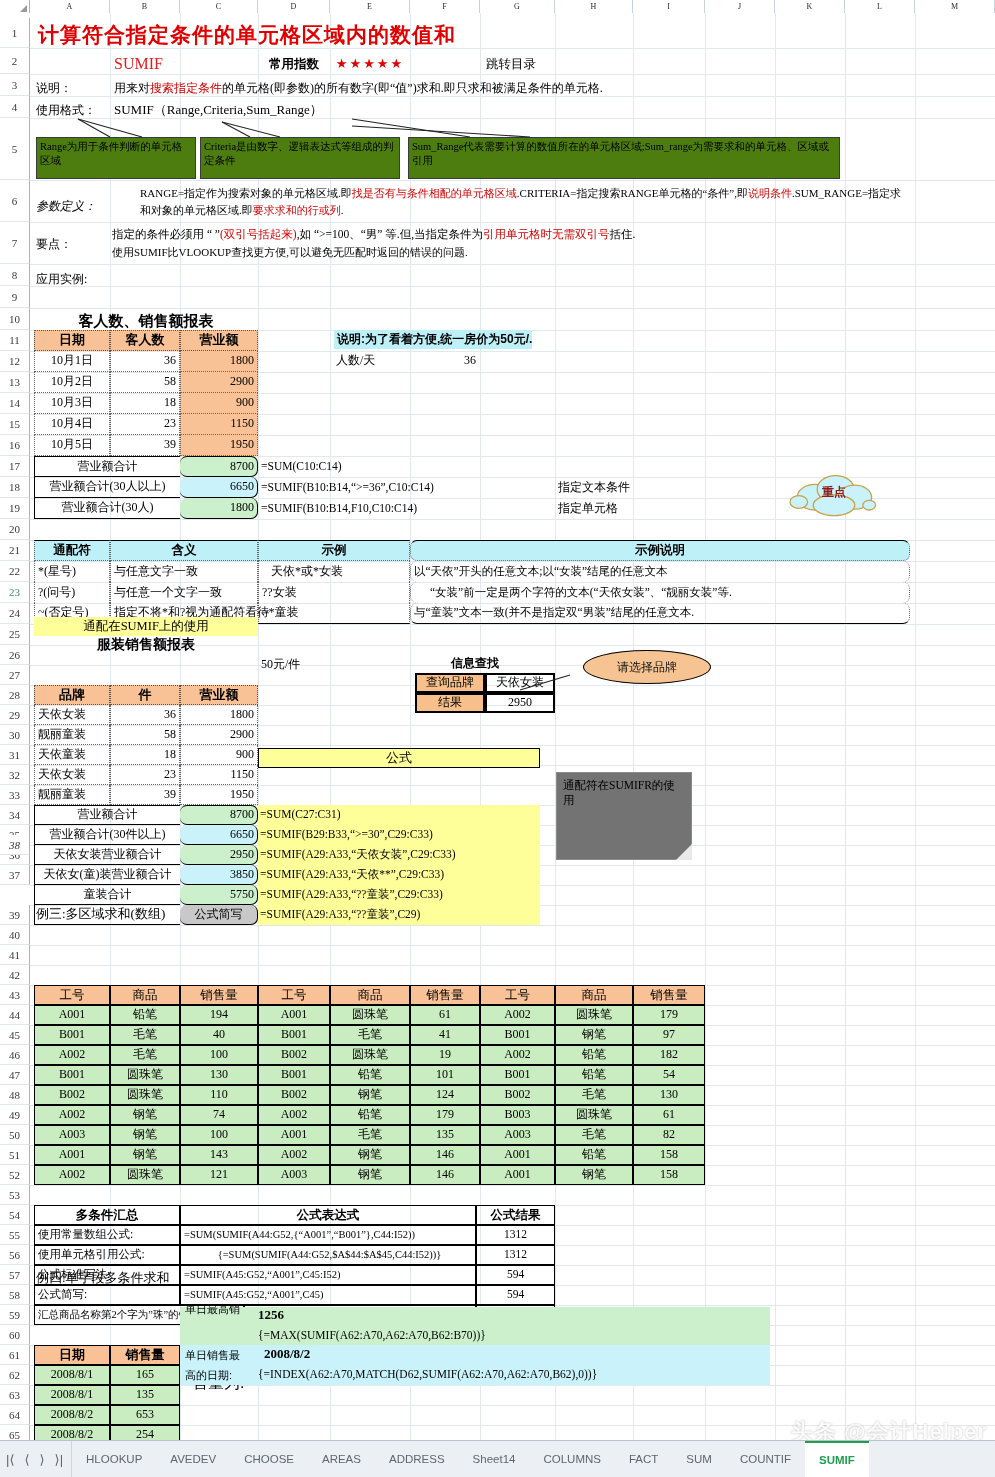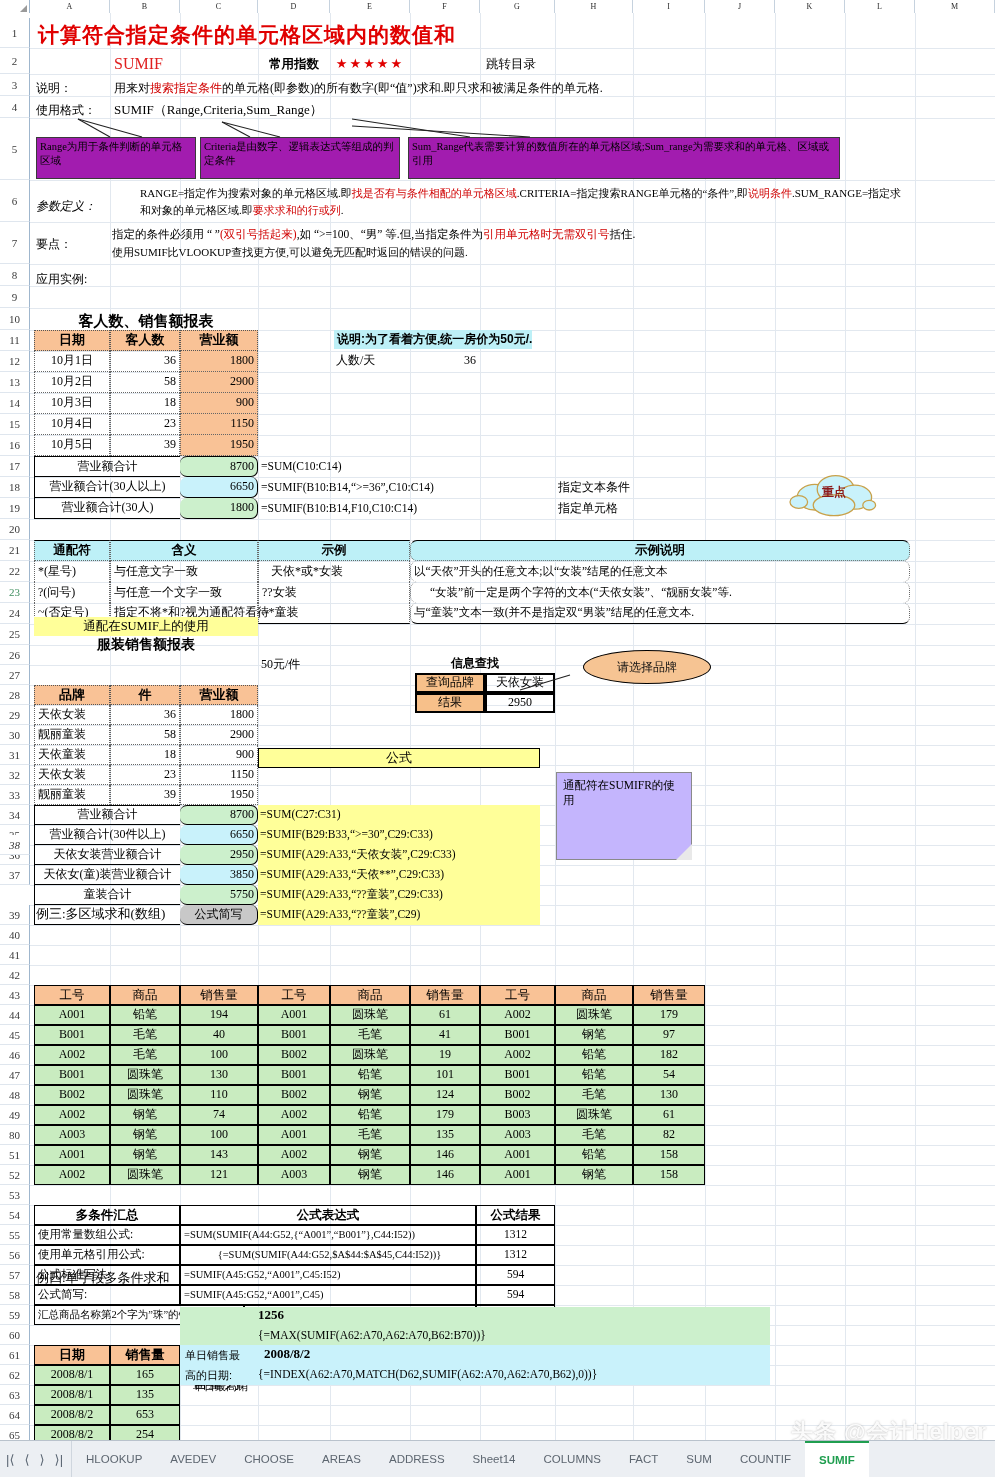--- a/index.html
+++ b/index.html
@@ -124,21 +124,21 @@
     letter-spacing: 1px;
   }
 
   
   .stars { color: #e00000; font-size: 13px; letter-spacing: 2px; }
 
   
   .callout-box {
     position: absolute;
     border: 1px solid #3a3a3a;
-    background: #a21caf;
+    background: #4d7c0f;
     font-size: 10.5px;
     line-height: 1.35;
     padding: 2px 3px;
     font-family: "Liberation Serif", serif;
     color: #000;
     white-space: normal;
   }
 
   
   .overlay-svg {
@@ -170,21 +170,21 @@
     display: flex; align-items: center; justify-content: center;
     font-size: 12px;
     color: #111;
     font-family: "Liberation Sans", sans-serif;
     z-index: 6;
   }
 
   
   .note-box {
     position: absolute;
-    background: #c4b5fd;
+    background: #737373;
     border: 1px solid #8a8a8a;
     font-size: 11.5px;
     line-height: 1.3;
     padding: 5px 5px 4px 6px;
     color: #000;
     font-family: "Liberation Serif", serif;
     white-space: normal;
     z-index: 6;
   }
   .note-box::after {
@@ -326,21 +326,21 @@
       <div class="rowhead" style="top: 925px; height: 20px;">40</div>
       <div class="rowhead" style="top: 945px; height: 20px;">41</div>
       <div class="rowhead" style="top: 965px; height: 20px;">42</div>
       <div class="rowhead" style="top: 985px; height: 20px;">43</div>
       <div class="rowhead" style="top: 1005px; height: 20px;">44</div>
       <div class="rowhead" style="top: 1025px; height: 20px;">45</div>
       <div class="rowhead" style="top: 1045px; height: 20px;">46</div>
       <div class="rowhead" style="top: 1065px; height: 20px;">47</div>
       <div class="rowhead" style="top: 1085px; height: 20px;">48</div>
       <div class="rowhead" style="top: 1105px; height: 20px;">49</div>
-      <div class="rowhead" style="top: 1125px; height: 20px;">80</div>
+      <div class="rowhead" style="top: 1125px; height: 20px;">50</div>
       <div class="rowhead" style="top: 1145px; height: 20px;">51</div>
       <div class="rowhead" style="top: 1165px; height: 20px;">52</div>
       <div class="rowhead" style="top: 1185px; height: 20px;">53</div>
       <div class="rowhead" style="top: 1205px; height: 20px;">54</div>
       <div class="rowhead" style="top: 1225px; height: 20px;">55</div>
       <div class="rowhead" style="top: 1245px; height: 20px;">56</div>
       <div class="rowhead" style="top: 1265px; height: 20px;">57</div>
       <div class="rowhead" style="top: 1285px; height: 20px;">58</div>
       <div class="rowhead" style="top: 1305px; height: 20px;">59</div>
       <div class="rowhead" style="top: 1325px; height: 20px;">60</div>
@@ -736,21 +736,21 @@
       <div class="cell ctr f-green2 bd" style="left: 110px; top: 1405px; width: 70px; height: 20px;;font-size:12px">653</div>
       <div class="cell ctr f-green2 bd" style="left: 34px; top: 1425px; width: 76px; height: 20px;;font-size:12px">2008/8/2</div>
       <div class="cell ctr f-green2 bd" style="left: 110px; top: 1425px; width: 70px; height: 20px;;font-size:12px">254</div>
       <div class="cell ctr f-green2 bd" style="left: 34px; top: 1445px; width: 76px; height: 20px;;font-size:12px">2008/8/2</div>
       <div class="cell ctr f-green2 bd" style="left: 110px; top: 1445px; width: 70px; height: 20px;;font-size:12px">349</div>
       <div class="cell ctr f-green2 bd" style="left: 34px; top: 1465px; width: 76px; height: 20px;;font-size:12px">2008/8/3</div>
       <div class="cell ctr f-green2 bd" style="left: 110px; top: 1465px; width: 70px; height: 20px;;font-size:12px">425</div>
     </div>
 
   <div style="position:absolute; left:180px; top:1307px; width:590px; height:38px; background:#ccf0cc;"></div>
-  <div class="cell lft sans" style="left:183px; top:1377px; height:19px; font-size:11px;margin-left:8px;">单日最高销</div>
+  <div class="cell lft sans" style="left:183px; top:1300px; height:19px; font-size:11px;">单日最高销</div>
   <div class="cell lft sans" style="left:190px; top:1330px; height:19px; font-size:16px;margin-top:44px;">售量为:</div>
   <div class="cell lft b" style="left:256px; top:1305px; height:20px; font-size:13px;">1256</div>
   <div class="cell lft" style="left:256px; top:1326px; height:19px; font-size:11.5px;">{=MAX(SUMIF(A62:A70,A62:A70,B62:B70))}</div>
 
   <div style="position:absolute; left:180px; top:1345px; width:590px; height:40px; background:#c9f2fb;"></div>
   <div class="cell lft sans" style="left:183px; top:1345px; height:20px; font-size:11px;">单日销售最</div>
   <div class="cell lft sans" style="left:183px; top:1365px; height:20px; font-size:11px;">高的日期:</div>
   <div class="cell lft b" style="left:262px; top:1344px; height:20px; font-size:13px;">2008/8/2</div>
   <div class="cell lft" style="left:256px; top:1365px; height:20px; font-size:11.5px;">{=INDEX(A62:A70,MATCH(D62,SUMIF(A62:A70,A62:A70,B62),0))}</div>
 

